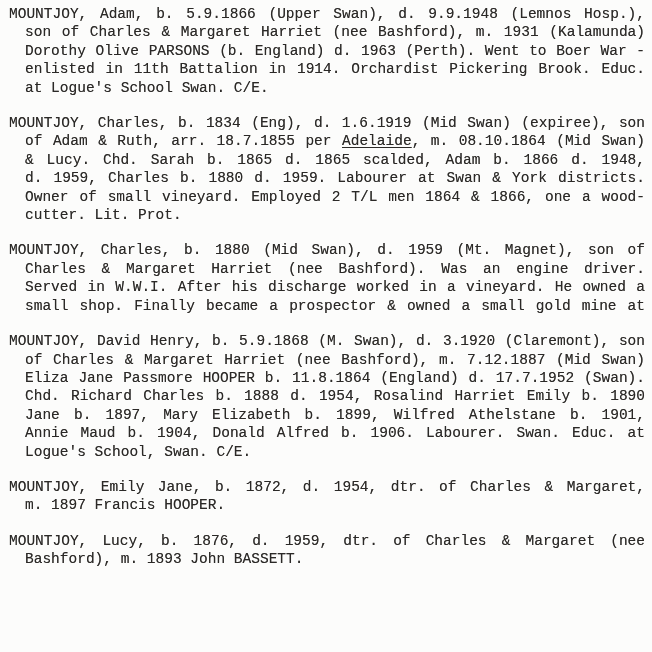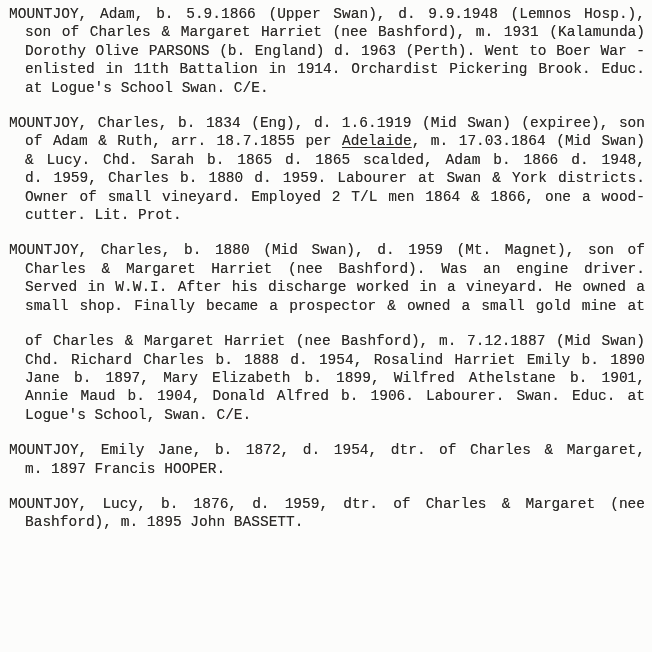--- a/index.html
+++ b/index.html
@@ -52,45 +52,47 @@
   <section class="entry">
     <div class="line just">MOUNTJOY, Adam, b. 5.9.1866 (Upper Swan), d. 9.9.1948 (Lemnos Hosp.),</div>
     <div class="line just cont">son of Charles &amp; Margaret Harriet (nee Bashford), m. 1931 (Kalamunda)</div>
     <div class="line just cont">Dorothy Olive PARSONS (b. England) d. 1963 (Perth). Went to Boer War -</div>
     <div class="line just cont">enlisted in 11th Battalion in 1914. Orchardist Pickering Brook. Educ.</div>
     <div class="line cont end">at Logue's School Swan. C/E.</div>
   </section>
 
   <section class="entry">
     <div class="line just">MOUNTJOY, Charles, b. 1834 (Eng), d. 1.6.1919 (Mid Swan) (expiree), son</div>
-    <div class="line just cont"><span>of Adam &amp; Ruth, arr. 18.7.1855 per </span><span class="ship">Adelaide</span><span>, m. 17.03.1864 (Mid Swan)</span></div>
+    <div class="line just cont"><span>of Adam &amp; Ruth, arr. 18.7.1855 per </span><span class="ship">Adelaide</span><span>, m. 08.10.1864 (Mid Swan)</span></div>
     <div class="line just cont">&amp; Lucy. Chd. Sarah b. 1865 d. 1865 scalded, Adam b. 1866 d. 1948,</div>
     <div class="line just cont">d. 1959, Charles b. 1880 d. 1959. Labourer at Swan &amp; York districts.</div>
     <div class="line just cont">Owner of small vineyard. Employed 2 T/L men 1864 &amp; 1866, one a wood-</div>
     <div class="line cont end">cutter. Lit. Prot.</div>
   </section>
 
   <section class="entry">
     <div class="line just">MOUNTJOY, Charles, b. 1880 (Mid Swan), d. 1959 (Mt. Magnet), son of</div>
     <div class="line just cont">Charles &amp; Margaret Harriet (nee Bashford). Was an engine driver.</div>
     <div class="line just cont">Served in W.W.I. After his discharge worked in a vineyard. He owned a</div>
     <div class="line just cont">small shop. Finally became a prospector &amp; owned a small gold mine at</div>
   </section>
 
   <section class="entry">
+    <div class="line just">MOUNTJOY, David Henry, b. 5.9.1868 (M. Swan), d. 3.1920 (Claremont), son</div>
     <div class="line just cont">of Charles &amp; Margaret Harriet (nee Bashford), m. 7.12.1887 (Mid Swan)</div>
+    <div class="line just cont">Eliza Jane Passmore HOOPER b. 11.8.1864 (England) d. 17.7.1952 (Swan).</div>
     <div class="line just cont">Chd. Richard Charles b. 1888 d. 1954, Rosalind Harriet Emily b. 1890</div>
     <div class="line just cont">Jane b. 1897, Mary Elizabeth b. 1899, Wilfred Athelstane b. 1901,</div>
     <div class="line just cont">Annie Maud b. 1904, Donald Alfred b. 1906. Labourer. Swan. Educ. at</div>
     <div class="line cont end">Logue's School, Swan. C/E.</div>
   </section>
 
   <section class="entry">
     <div class="line just">MOUNTJOY, Emily Jane, b. 1872, d. 1954, dtr. of Charles &amp; Margaret,</div>
     <div class="line cont end">m. 1897 Francis HOOPER.</div>
   </section>
 
   <section class="entry">
     <div class="line just">MOUNTJOY, Lucy, b. 1876, d. 1959, dtr. of Charles &amp; Margaret (nee</div>
-    <div class="line cont end">Bashford), m. 1895 John BASSETT.</div>
+    <div class="line cont end">Bashford), m. 1893 John BASSETT.</div>
   </section>
 
 </div>
 
 </body></html>

